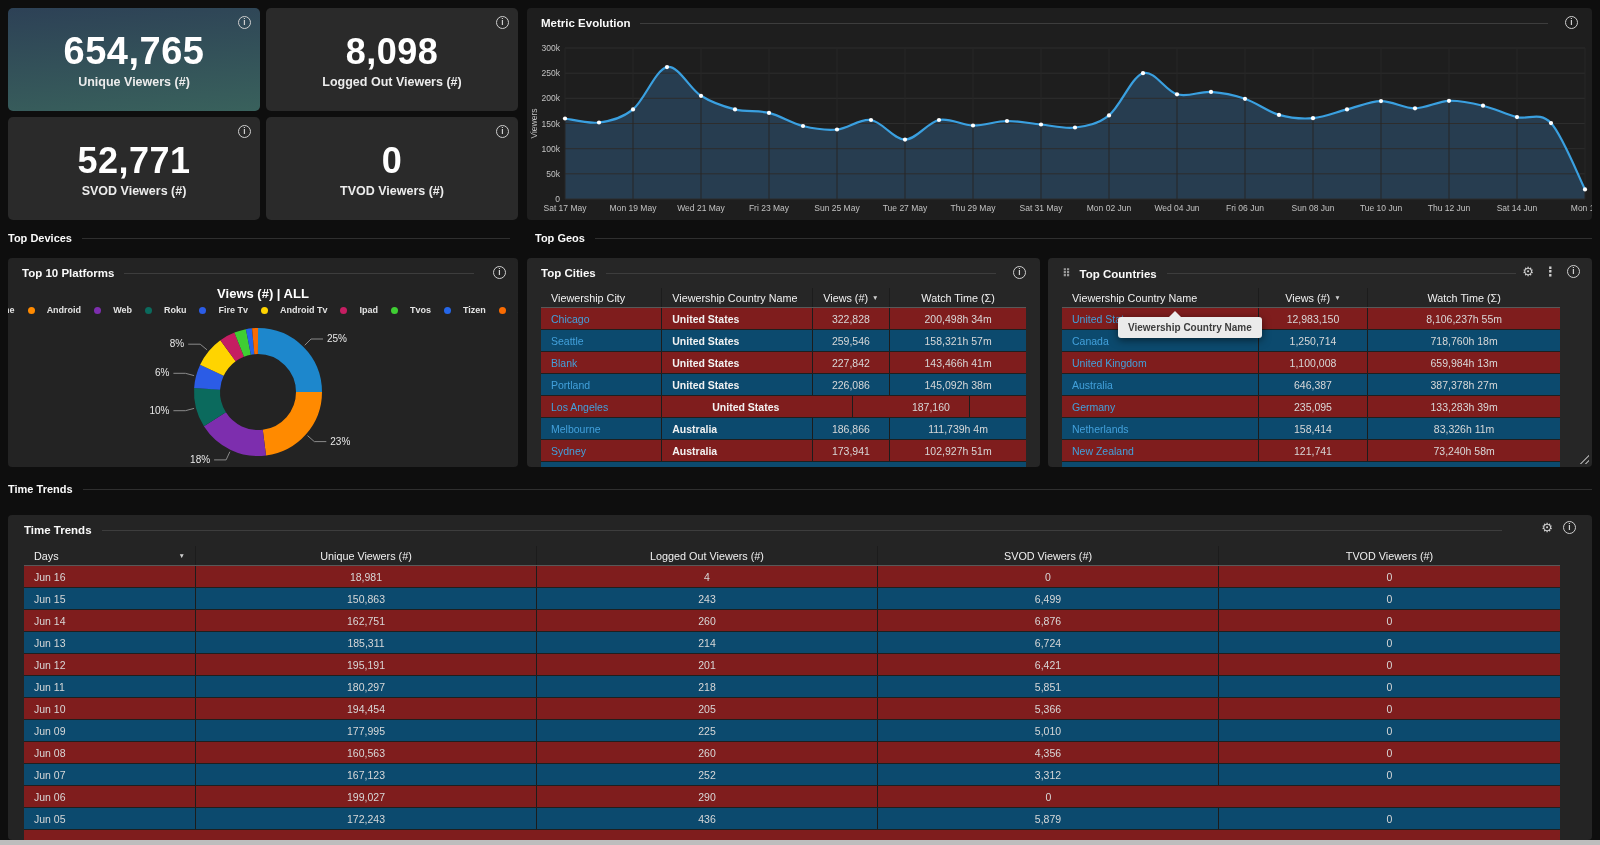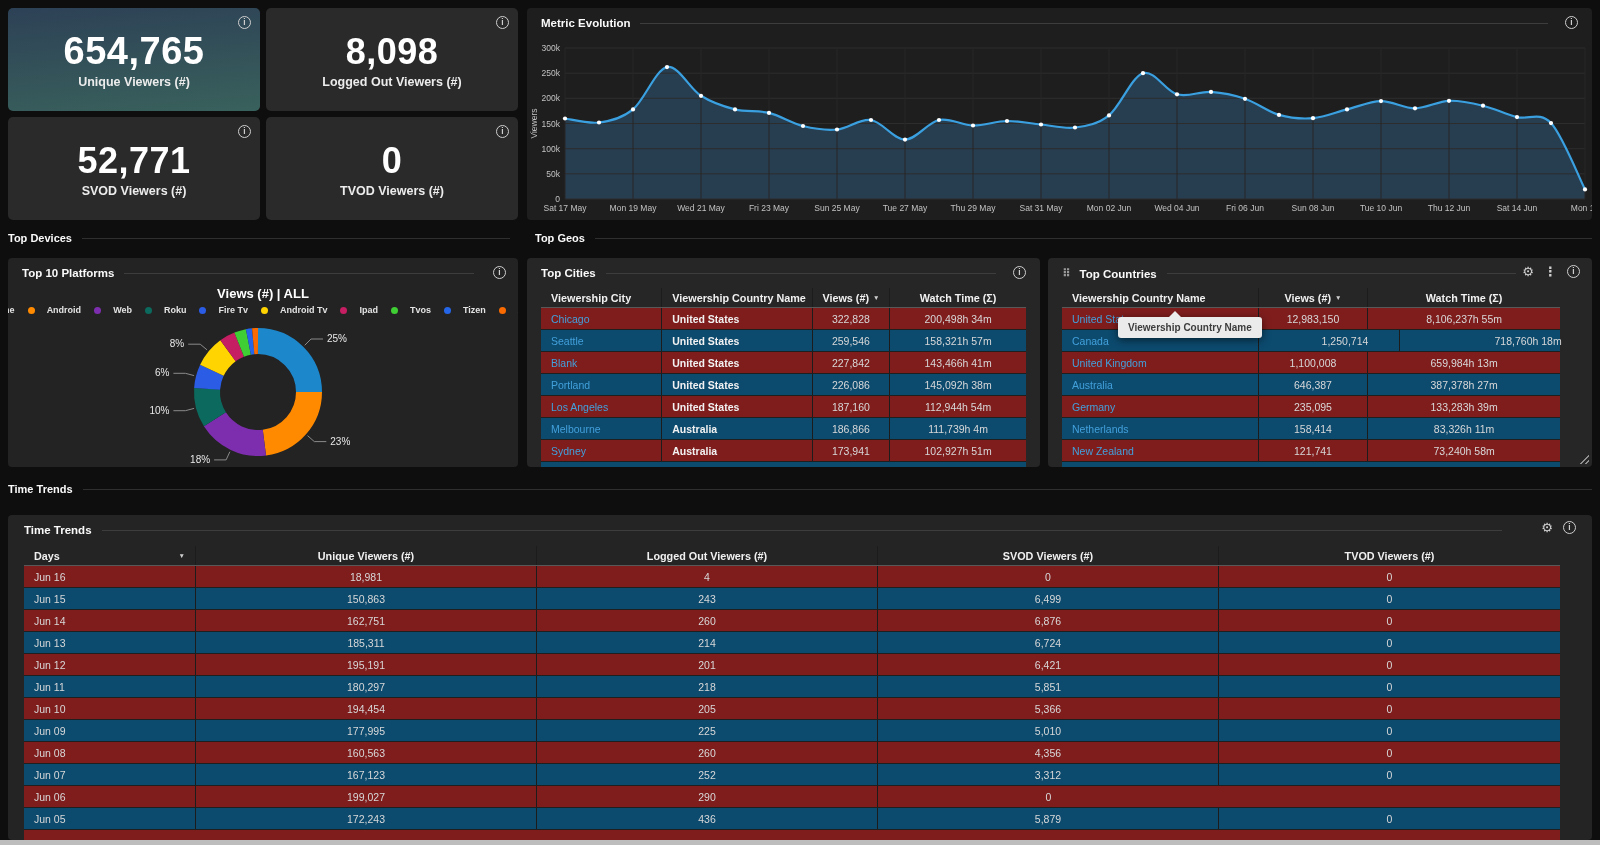--- a/index.html
+++ b/index.html
@@ -42,21 +42,21 @@
   #cities-card{left:527px;top:258px;width:513px;height:209px;background:#262626;}
   #countries-card{left:1048px;top:258px;width:544px;height:209px;background:#262626;}
   #timetrends-card{left:8px;top:515px;width:1584px;height:325px;background:#242424;}
   .table{position:absolute;}
   .t-row{display:grid;height:22px;line-height:22px;border-bottom:1px solid #1f1f1f;}
   .t-row.r-odd{background:#7f1d1d;}
   .t-row.r-even{background:#0c4a6e;}
   .t-head{height:20px;line-height:20px;border-bottom:1px solid #585858;background:transparent;}
   .t-cell,.t-hcell{padding:0 10px;font-size:10.5px;color:#d8d8d8;overflow:hidden;white-space:nowrap;border-right:1px solid #1c1c1c;display:flex;align-items:center;}
   .t-cell:last-child,.t-hcell:last-child{border-right:none;}
-  .t-hcell{font-weight:700;font-size:10.8px;color:#f0f0f0;}
+  .t-hcell{font-weight:400;font-size:10.8px;color:#f0f0f0;}
   .al-left{justify-content:flex-start;}
   .al-center{justify-content:center;text-align:center;}
   .spread{justify-content:space-between;}
   .t-cell.link{color:#42a0db;cursor:pointer;}
   .t-cell.bold{font-weight:700;color:#f2f2f2;}
   
   .tooltip{position:absolute;left:1118px;top:317px;background:#ebebeb;color:#3d3d3d;font-size:10px;font-weight:700;
     padding:5px 10px;border-radius:3px;box-shadow:0 2px 8px rgba(0,0,0,.55);z-index:9;white-space:nowrap;}
   .tooltip::before{content:"";position:absolute;top:-6px;left:51px;border-left:6px solid transparent;border-right:6px solid transparent;border-bottom:6px solid #ebebeb;}
   
@@ -307,21 +307,21 @@
           <div class="t-cell al-left bold">United States</div>
           <div class="t-cell al-center">227,842</div>
           <div class="t-cell al-center">143,466h 41m</div>
         </div>
         <div class="t-row r-even" style="grid-template-columns: 25% 31% 16% 28%;">
           <div class="t-cell al-left link">Portland</div>
           <div class="t-cell al-left bold">United States</div>
           <div class="t-cell al-center">226,086</div>
           <div class="t-cell al-center">145,092h 38m</div>
         </div>
-        <div class="t-row r-odd" style="grid-template-columns: 25% 31% 16% 28%;">
+        <div class="t-row r-odd" style="grid-template-columns: 25% 31% 16% 28%; gap: 40px;">
           <div class="t-cell al-left link">Los Angeles</div>
           <div class="t-cell al-left bold">United States</div>
           <div class="t-cell al-center">187,160</div>
           <div class="t-cell al-center">112,944h 54m</div>
         </div>
         <div class="t-row r-even" style="grid-template-columns: 25% 31% 16% 28%;">
           <div class="t-cell al-left link">Melbourne</div>
           <div class="t-cell al-left bold">Australia</div>
           <div class="t-cell al-center">186,866</div>
           <div class="t-cell al-center">111,739h 4m</div>
@@ -357,21 +357,21 @@
           </div>
           <div class="t-hcell al-center">
             <span>Watch Time (Σ)</span>
           </div>
         </div>
         <div class="t-row r-odd" style="grid-template-columns: 39.5% 22% 38.5%;">
           <div class="t-cell al-left link">United States</div>
           <div class="t-cell al-center">12,983,150</div>
           <div class="t-cell al-center">8,106,237h 55m</div>
         </div>
-        <div class="t-row r-even" style="grid-template-columns: 39.5% 22% 38.5%; gap: 32px;">
+        <div class="t-row r-even" style="grid-template-columns: 39.5% 22% 38.5%;">
           <div class="t-cell al-left link">Canada</div>
           <div class="t-cell al-center">1,250,714</div>
           <div class="t-cell al-center">718,760h 18m</div>
         </div>
         <div class="t-row r-odd" style="grid-template-columns: 39.5% 22% 38.5%;">
           <div class="t-cell al-left link">United Kingdom</div>
           <div class="t-cell al-center">1,100,008</div>
           <div class="t-cell al-center">659,984h 13m</div>
         </div>
         <div class="t-row r-even" style="grid-template-columns: 39.5% 22% 38.5%;">

